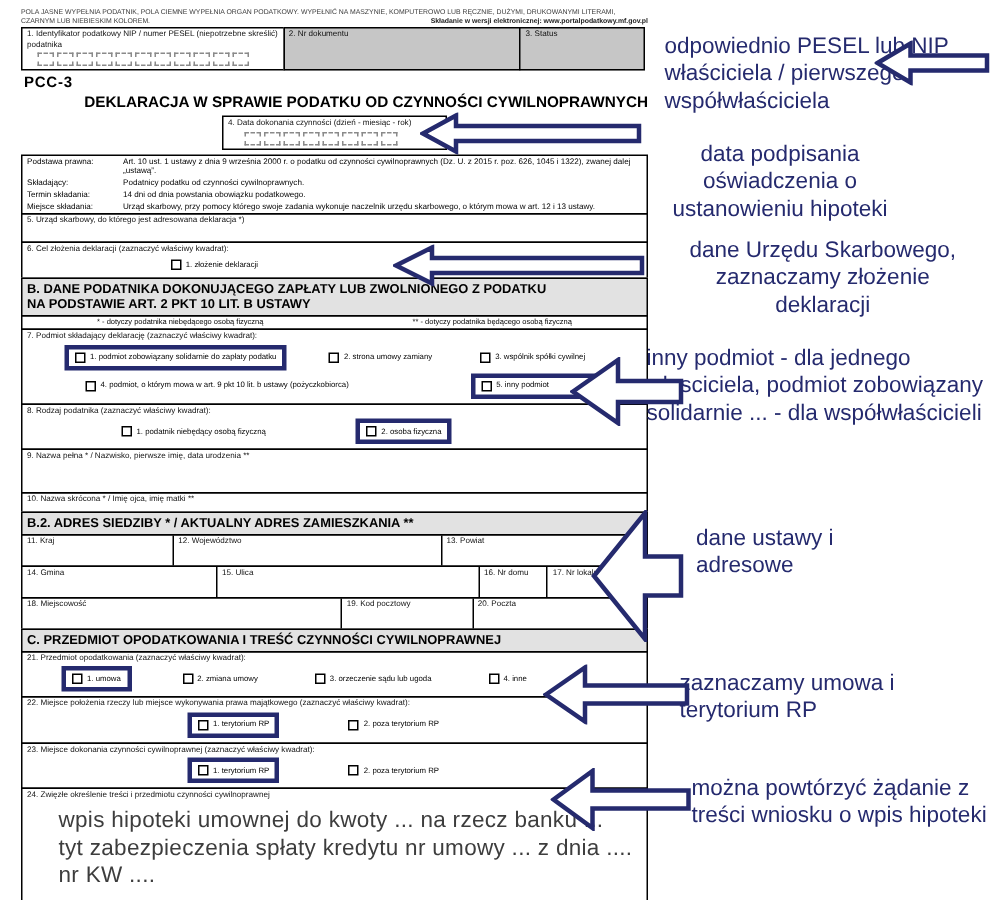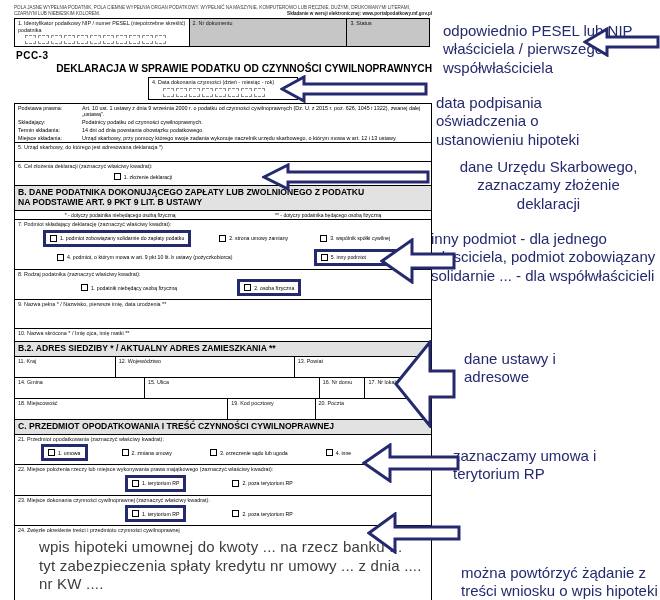--- a/index.html
+++ b/index.html
@@ -146,21 +146,21 @@
       </span>
       <span class="opt">
         <span class="cb"></span>
         <span>2. korekta deklaracji 1)</span>
       </span>
     </div>
   </div>
 
   <div class="sechdr">
     <div>B. DANE PODATNIKA DOKONUJĄCEGO ZAPŁATY LUB ZWOLNIONEGO Z PODATKU</div>
-    <div>NA PODSTAWIE ART. 9 PKT 9 LIT. B USTAWY</div>
+    <div>NA PODSTAWIE ART. 2 PKT 10 LIT. B USTAWY</div>
   </div>
   <div class="footrow">
     <span>* - dotyczy podatnika niebędącego osobą fizyczną</span>
     <span>** - dotyczy podatnika będącego osobą fizyczną</span>
   </div>
 
   <div class="fieldbox">
     <div class="lbl">7. Podmiot składający deklarację (zaznaczyć właściwy kwadrat):</div>
     <div class="optrow" style="margin-left:28px; gap:24px;">
       <span class="opt hl">
@@ -294,26 +294,26 @@
     </div>
   </div>
   <div class="fieldbox f24">
     <div class="lbl">24. Zwięzłe określenie treści i przedmiotu czynności cywilnoprawnej</div>
     <div class="hand">wpis hipoteki umownej do kwoty ... na rzecz banku ... tyt zabezpieczenia spłaty kredytu nr umowy ... z dnia .... nr KW ....</div>
   </div>
 
 </div>
 
 <div class="ann" style="left:443px; top:22px; width:208px;">odpowiednio PESEL lub NIP właściciela / pierwszego współwłaściciela</div>
-<div class="ann" style="left:436px; top:94px; width:168px;">data podpisania oświadczenia o ustanowieniu hipoteki</div>
+<div class="ann" style="left:436px; top:94px; width:168px;text-align:center;">data podpisania oświadczenia o ustanowieniu hipoteki</div>
 <div class="ann" style="left:446px; top:158px; width:205px;text-align:center;">dane Urzędu Skarbowego, zaznaczamy złożenie deklaracji</div>
 <div class="ann" style="left:431px; top:230px; width:227px;">inny podmiot - dla jednego własciciela, podmiot zobowiązany solidarnie ... - dla współwłaścicieli</div>
 <div class="ann" style="left:464px; top:350px; width:155px;">dane ustawy i adresowe</div>
 <div class="ann" style="left:453px; top:447px; width:190px;">zaznaczamy umowa i terytorium RP</div>
-<div class="ann" style="left:461px; top:517px; width:197px;margin-top:47px;">można powtórzyć żądanie z treści wniosku o wpis hipoteki</div>
+<div class="ann" style="left:461px; top:517px; width:197px;">można powtórzyć żądanie z treści wniosku o wpis hipoteki</div>
 
 <svg class="arrow" style="left:583px; top:27px;" width="77" height="30">
   <polygon points="2,15 24,2 24,10 75,10 75,20 24,20 24,28"></polygon>
 </svg>
 <svg class="arrow" style="left:280px; top:75px;" width="148" height="28">
   <polygon points="2,14 24,2 24,9 146,9 146,19 24,19 24,26"></polygon>
 </svg>
 <svg class="arrow" style="left:262px; top:163px;" width="168" height="28">
   <polygon points="2,14 26,2 26,9 166,9 166,19 26,19 26,26"></polygon>
 </svg>

